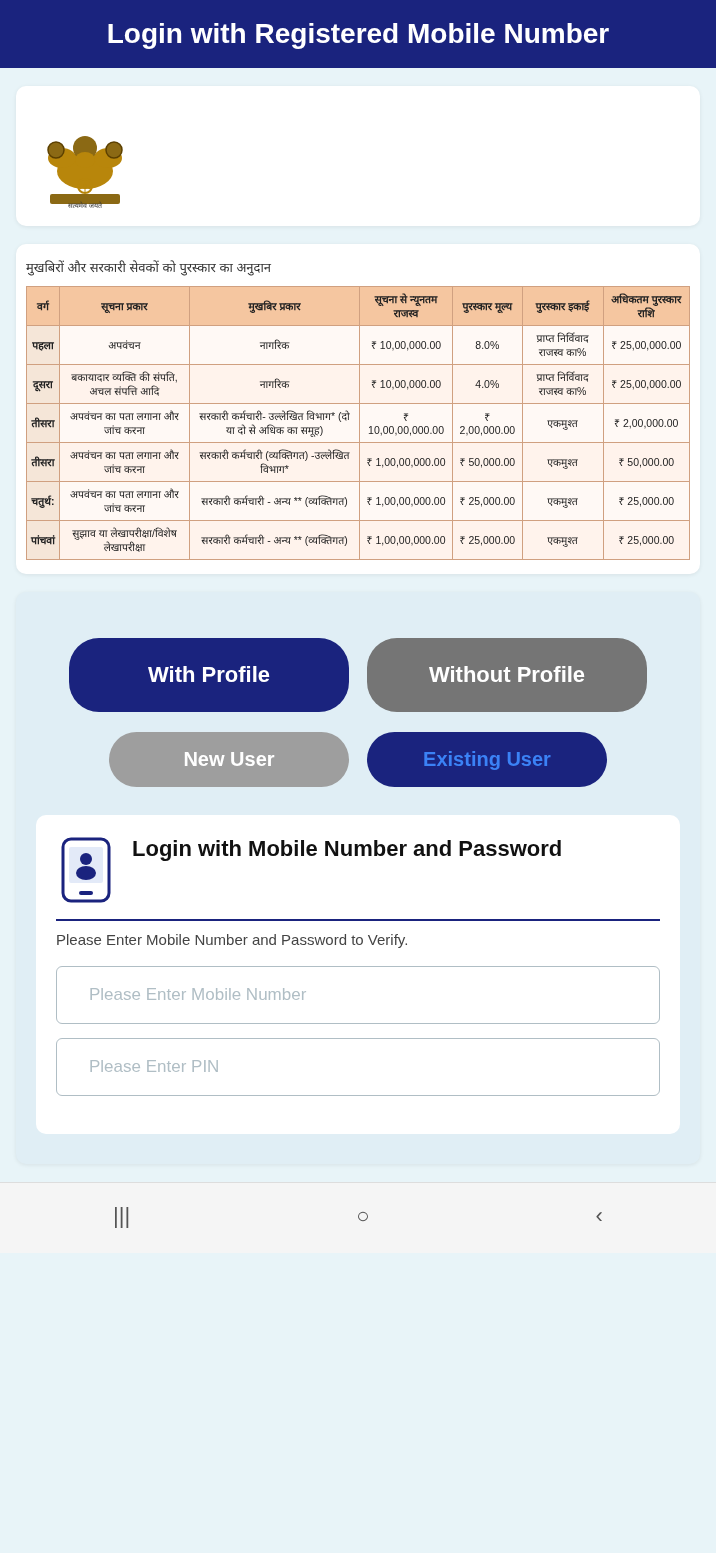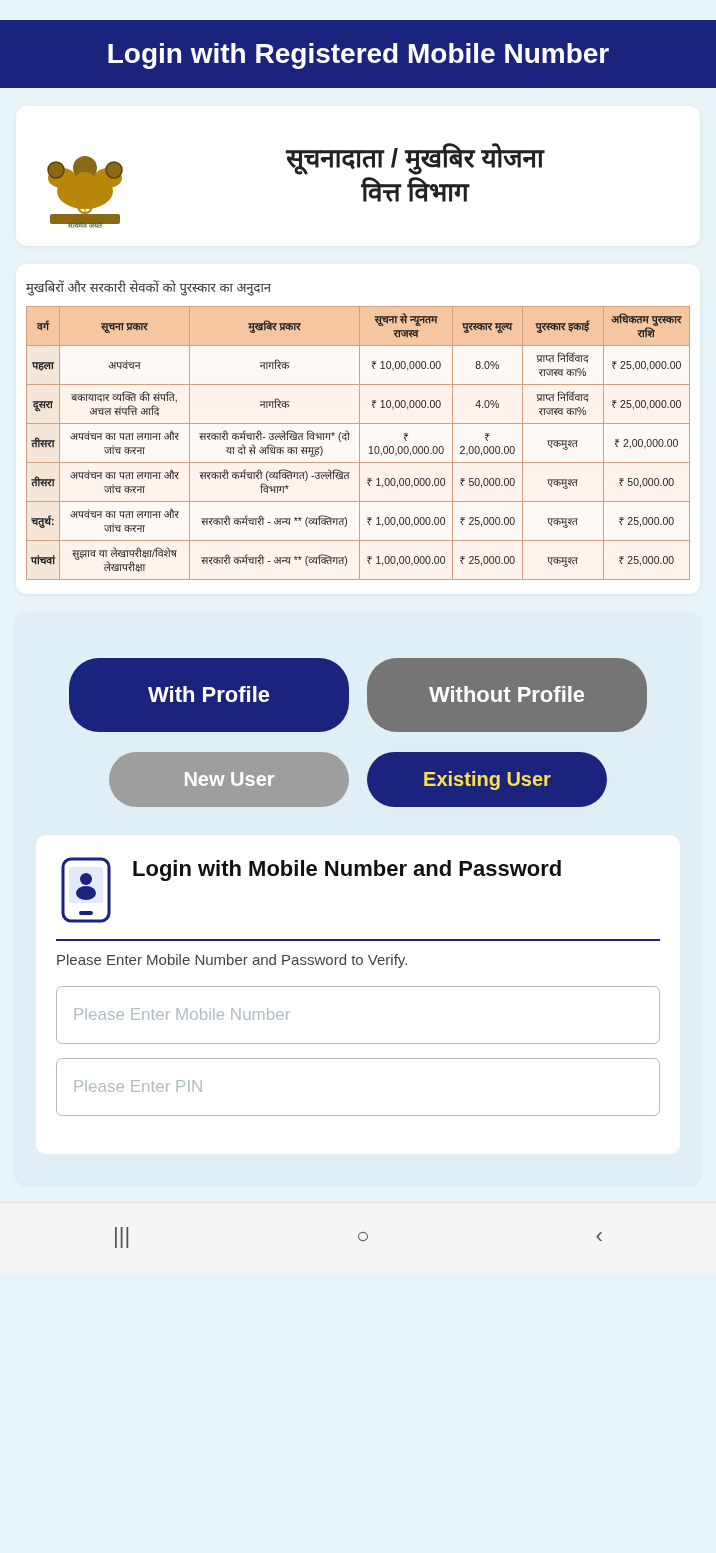--- a/index.html
+++ b/index.html
@@ -9,21 +9,20 @@
       background: #e8f4f8;
       width: 716px;
       min-height: 1553px;
       overflow-x: hidden;
     }
     
     .header {
       background: #1a237e;
       padding: 18px 35px;
       width: 100%;
-      margin-top: 20px;
     }
     .header-title {
       color: #ffffff;
       font-size: 28px;
       font-weight: bold;
       text-align: center;
     }
     
     .content {
       padding: 18px 16px;
@@ -155,21 +154,21 @@
       border-radius: 30px;
       padding: 16px 32px;
       font-size: 20px;
       font-weight: bold;
       cursor: pointer;
       flex: 1;
       max-width: 240px;
     }
     .btn-existing-user {
       background: #1a237e;
-      color: #fde047;
+      color: #3b82f6;
       border: none;
       border-radius: 30px;
       padding: 16px 32px;
       font-size: 20px;
       font-weight: bold;
       cursor: pointer;
       flex: 1;
       max-width: 240px;
     }
     
@@ -209,21 +208,21 @@
     }
     .login-form-subtitle {
       font-size: 15px;
       color: #444;
       margin-bottom: 18px;
     }
     .input-field {
       width: 100%;
       border: 1.5px solid #b0bec5;
       border-radius: 6px;
-      padding: 18px 16px;
+      padding: 18px 32px;
       font-size: 17px;
       color: #888;
       background: #ffffff;
       margin-bottom: 14px;
       outline: none;
     }
     .input-field::placeholder {
       color: #b0bec5;
     }
     
@@ -276,23 +275,20 @@
 
         <line x1="45" y1="73" x2="45" y2="87" stroke="#b8860b" stroke-width="1"></line>
         <line x1="38" y1="76" x2="52" y2="84" stroke="#b8860b" stroke-width="1"></line>
         <line x1="38" y1="84" x2="52" y2="76" stroke="#b8860b" stroke-width="1"></line>
 
         <circle cx="16" cy="44" r="8" fill="none" stroke="#5c4000" stroke-width="1.5"></circle>
         <circle cx="74" cy="44" r="8" fill="none" stroke="#5c4000" stroke-width="1.5"></circle>
 
         <text x="45" y="102" text-anchor="middle" font-size="7" fill="#333" font-family="serif">सत्यमेव जयते</text>
       </svg>
-    </div>
-    <div class="emblem-text-block">
-      <div class="emblem-heading">सूचनादाता / मुखबिर योजना<br>वित्त विभाग</div>
     </div>
   </div>
 
   <div class="table-card">
     <div class="table-caption">मुखबिरों और सरकारी सेवकों को पुरस्कार का अनुदान</div>
     <table class="scheme-table">
       <thead>
         <tr>
           <th>वर्ग</th>
           <th>सूचना प्रकार</th>

